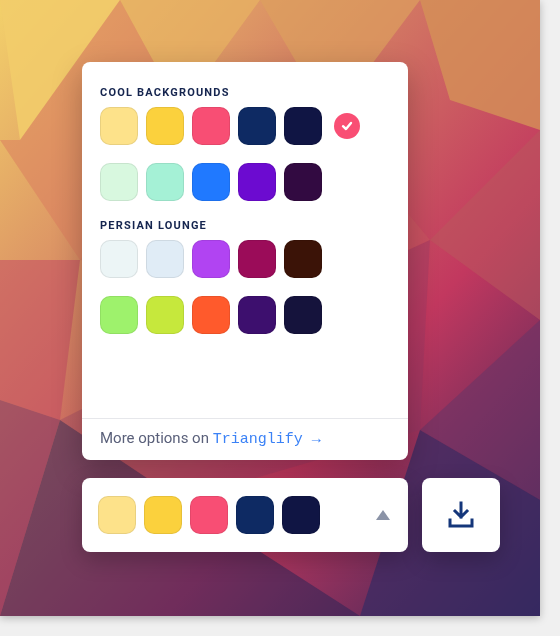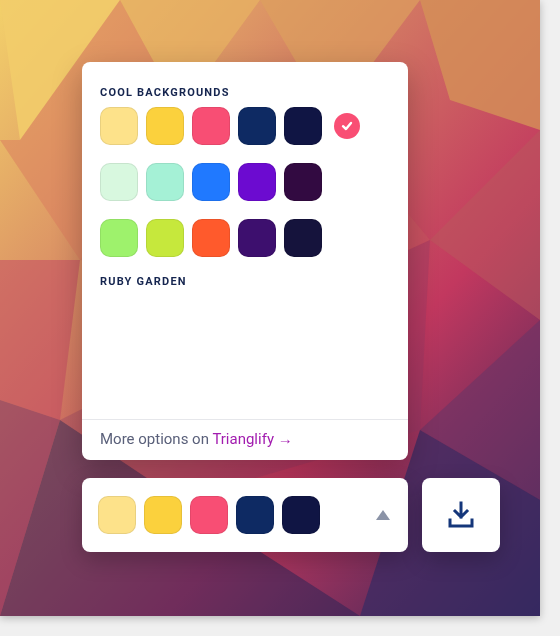--- a/index.html
+++ b/index.html
@@ -88,23 +88,24 @@
 }
 .selected-badge svg { display: block; }
 
 .popover-footer {
   border-top: 1px solid #e6e7eb;
   padding: 10px 18px 12px;
   font-size: 15px;
   color: #5a607a;
 }
 .popover-footer a {
-  color: #a21caf;
+  color: #3b82f6;
   text-decoration: none;
   cursor: pointer;
+  font-family: Liberation Mono, monospace;
 }
 
 
 .bottombar {
   position: absolute;
   left: 82px;
   top: 478px;
   display: flex;
   gap: 14px;
   align-items: stretch;
@@ -194,30 +195,37 @@
         <div class="palette-block">
           <div class="swatch-row">
             <div class="swatch" style="background: rgb(216, 248, 223);"></div>
             <div class="swatch" style="background: rgb(165, 241, 214);"></div>
             <div class="swatch" style="background: rgb(32, 121, 255);"></div>
             <div class="swatch" style="background: rgb(108, 11, 208);"></div>
             <div class="swatch" style="background: rgb(50, 10, 65);"></div>
           </div>
         </div>
         <div class="palette-block">
+          <div class="palette-label">PERSIAN LOUNGE</div>
+          <div class="swatch-row">
+            <div class="swatch" style="background: rgb(236, 245, 246);"></div>
+            <div class="swatch" style="background: rgb(224, 236, 246);"></div>
+            <div class="swatch" style="background: rgb(177, 68, 242);"></div>
+            <div class="swatch" style="background: rgb(155, 12, 89);"></div>
+            <div class="swatch" style="background: rgb(59, 19, 7);"></div>
+          </div>
+        </div>
+        <div class="palette-block">
           <div class="swatch-row">
             <div class="swatch" style="background: rgb(158, 242, 108);"></div>
             <div class="swatch" style="background: rgb(198, 232, 60);"></div>
             <div class="swatch" style="background: rgb(255, 90, 44);"></div>
             <div class="swatch" style="background: rgb(61, 15, 110);"></div>
             <div class="swatch" style="background: rgb(21, 19, 60);"></div>
           </div>
-        </div>
-        <div class="palette-block">
-          <div class="palette-label">RUBY GARDEN</div>
         </div>
       </div>
     <div class="popover-footer">
       <span>More options on </span><a>Trianglify →</a>
     </div>
   </div>
 
   <div class="bottombar">
     <div class="current-palette-card">
       <div class="swatch-row" id="current-swatches">

